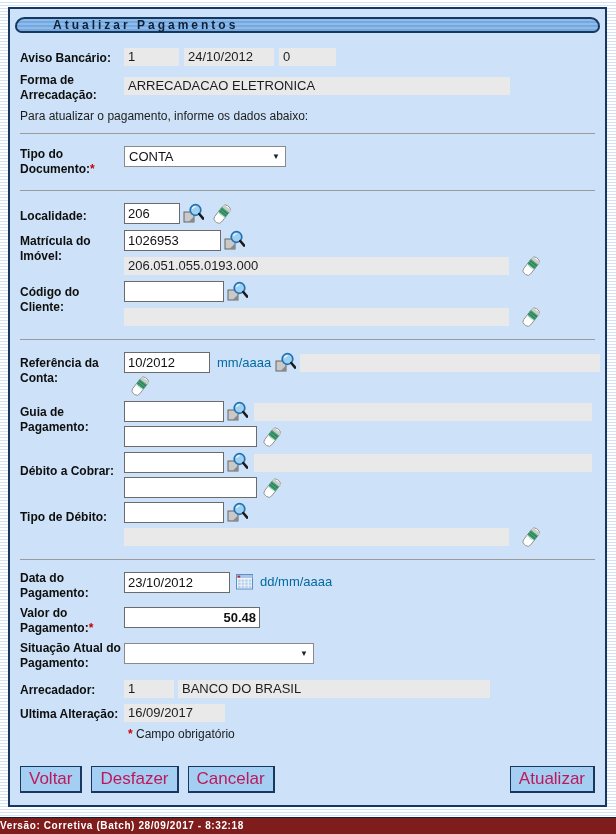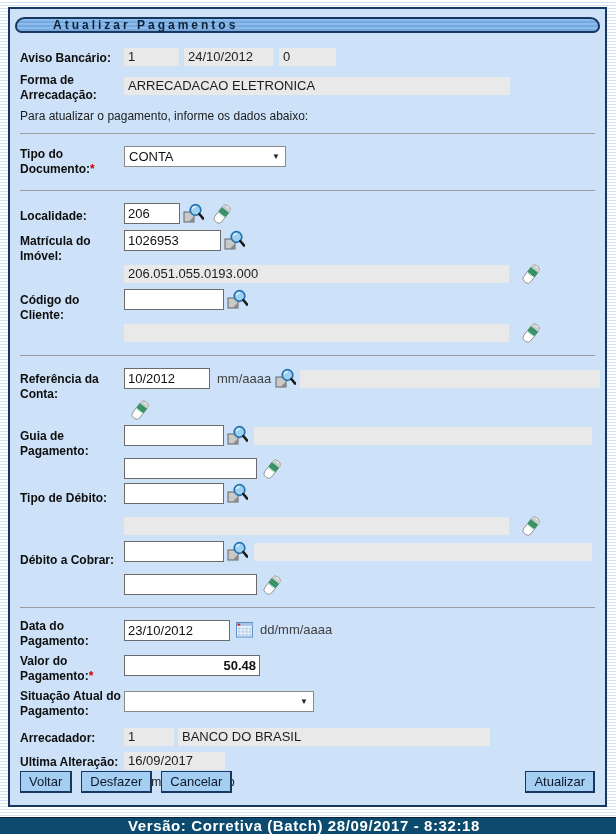--- a/index.html
+++ b/index.html
@@ -19,53 +19,53 @@
     background:repeating-linear-gradient(to bottom,#8cbcec 0px,#8cbcec 2px,#77a8dd 2px,#4px);
     background:repeating-linear-gradient(to bottom,#8cbcec 0px,#8cbcec 2px,#77a8dd 2px,#77a8dd 4px);
     display:flex; align-items:center; padding-left:36px;
     font-size:12px; font-weight:bold; letter-spacing:3px; color:#0d2238;
   }
   .content { padding:0 6px; }
   .row { display:flex; align-items:flex-end; padding-left:4px; }
   .row.top { align-items:flex-start; }
   .lbl { flex:0 0 104px; font-size:12px; font-weight:bold; color:#0e0e0e; line-height:1.25; padding-top:1px; }
   .req { color:#cc0000; font-weight:bold; }
-  .ctrls { display:flex; flex-direction:column;gap:8px; }
+  .ctrls { display:flex; flex-direction:column; }
   .line { display:flex; align-items:center; }
   .ro {
     background:#e9e9e9; font-size:13px; color:#1c1c1c; height:18px; line-height:18px;
     padding:0 4px; white-space:nowrap; overflow:hidden;
   }
   .dis { background:#e0e0e0; border:1px solid #8f8f8f; height:21px; }
   input.inp {
     background:#ffffff; border:1px solid #6b6b6b; height:21px;
     font-size:13px; font-family:inherit; padding:0 3px; color:#111;
   }
   .sel {
     background:#ffffff; border:1px solid #8a8a8a; height:21px;
     display:flex; align-items:center; justify-content:space-between;
     padding:0 5px 0 4px; font-size:13px; color:#111;
   }
   .sel .arrow { font-size:8px; color:#222; line-height:1; }
-  .mask { font-size:13px; color:#404040; }
+  .mask { font-size:13px; color:#0369a1; }
   .note { font-size:12px; color:#1c1c1c; }
   .hr { border-top:1px solid #9b9b9b; margin:0 4px; height:0; }
   .icon { display:inline-block; vertical-align:middle; line-height:0; }
   .btnbar { position:absolute; left:10px; right:10px; bottom:12px; display:flex; }
   .btn {
     background:#a4cef2; border:1px solid #17375e; border-right-width:2px; border-bottom-width:2px;
-    font-family:"Liberation Sans", sans-serif; font-size:13px; color:#0f172a; padding:2px 8px; cursor:pointer;
+    font-family:"Liberation Sans", sans-serif; font-size:17px; color:#be185d; padding:2px 8px; cursor:pointer;
   }
   .btn + .btn { margin-left:9px; }
   .spacer { flex:1; }
   .footer {
     position:absolute; left:0; bottom:0; width:616px; height:17px;
-    background:#0c4a6e; border-top:1px solid #0d2238;
-    color:#ffffff; font-size:15px; font-weight:bold; letter-spacing:0.6px;
-    text-align:center; line-height:16px; padding-right:8px;
+    background:#7f1d1d; border-top:1px solid #0d2238;
+    color:#ffffff; font-size:10px; font-weight:bold; letter-spacing:0.6px;
+    text-align:left; line-height:16px; padding-right:8px;
   }
 </style>
 </head>
 <body>
 
 <svg width="0" height="0" style="position:absolute">
   <defs>
     <g id="ic-search">
       <rect x="1" y="9" width="10" height="10" fill="#c9c9c9" stroke="#666" stroke-width="1"></rect>
       <path d="M11 19 L11 13.5 L5.5 19 Z" fill="#8a8a8a"></path>
@@ -218,51 +218,51 @@
         </div>
         <div class="line" style="margin-top:4px">
           <input class="inp dis" style="width: 133px;" disabled="" value="">
           <span class="icon" style="margin-left:5px"><svg width="20" height="20" viewBox="0 0 20 20">
                 <use href="#ic-eraser"></use>
               </svg></span>
         </div>
       </div>
     </div>
 
+    <div class="row top" style="margin-top:5px">
+      <div class="lbl" style="padding-top:12px"><span>Débito a Cobrar:</span></div>
+      <div class="ctrls">
+        <div class="line">
+          <input class="inp dis" style="width: 100px;" disabled="" value="">
+          <span class="icon" style="margin-left:3px"><svg width="21" height="21" viewBox="0 0 21 21">
+                <use href="#ic-search"></use>
+              </svg></span>
+          <div class="ro" style="width:338px;margin-left:6px"></div>
+        </div>
+        <div class="line" style="margin-top:4px">
+          <input class="inp dis" style="width: 133px;" disabled="" value="">
+          <span class="icon" style="margin-left:5px"><svg width="20" height="20" viewBox="0 0 20 20">
+                <use href="#ic-eraser"></use>
+              </svg></span>
+        </div>
+      </div>
+    </div>
+
     <div class="row top" style="margin-top:4px">
       <div class="lbl" style="padding-top:8px"><span>Tipo de Débito:</span></div>
       <div class="ctrls">
         <div class="line">
           <input class="inp dis" style="width: 100px;" disabled="" value="">
           <span class="icon" style="margin-left:3px"><svg width="21" height="21" viewBox="0 0 21 21">
                 <use href="#ic-search"></use>
               </svg></span>
         </div>
         <div class="line" style="margin-top:4px">
           <div class="ro" style="width:385px"></div>
           <span class="icon" style="margin-left:12px"><svg width="20" height="20" viewBox="0 0 20 20">
-                <use href="#ic-eraser"></use>
-              </svg></span>
-        </div>
-      </div>
-    </div>
-
-    <div class="row top" style="margin-top:5px">
-      <div class="lbl" style="padding-top:12px"><span>Débito a Cobrar:</span></div>
-      <div class="ctrls">
-        <div class="line">
-          <input class="inp dis" style="width: 100px;" disabled="" value="">
-          <span class="icon" style="margin-left:3px"><svg width="21" height="21" viewBox="0 0 21 21">
-                <use href="#ic-search"></use>
-              </svg></span>
-          <div class="ro" style="width:338px;margin-left:6px"></div>
-        </div>
-        <div class="line" style="margin-top:4px">
-          <input class="inp dis" style="width: 133px;" disabled="" value="">
-          <span class="icon" style="margin-left:5px"><svg width="20" height="20" viewBox="0 0 20 20">
                 <use href="#ic-eraser"></use>
               </svg></span>
         </div>
       </div>
     </div>
 
     <div class="hr" style="margin-top:12px"></div>
 
     <div class="row top" style="margin-top:10px">
       <div class="lbl"><span>Data do Pagamento:</span></div>

